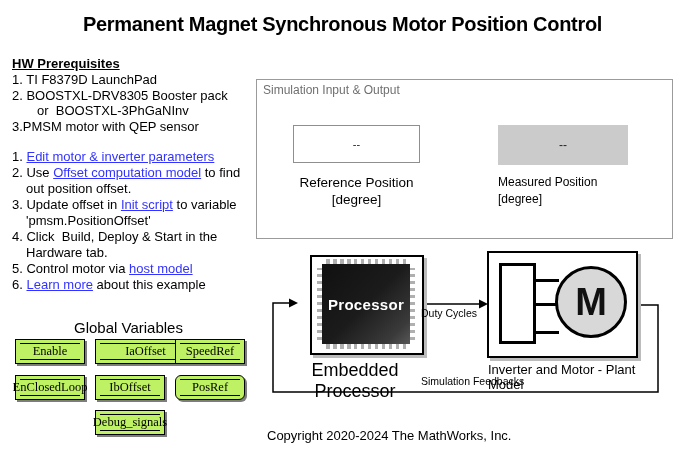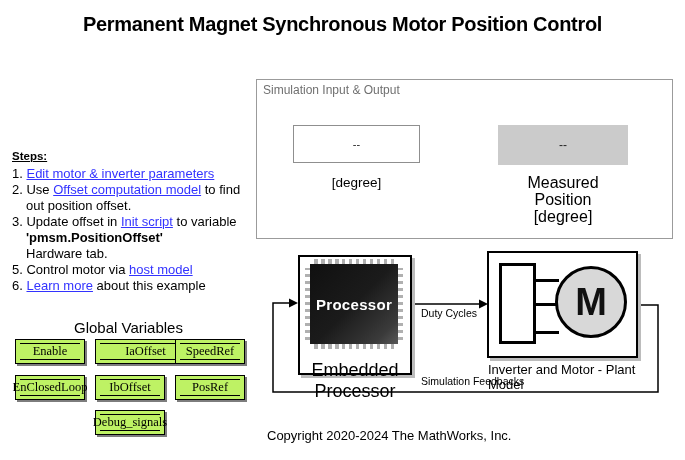--- a/index.html
+++ b/index.html
@@ -22,45 +22,45 @@
   
   .hw{position:absolute;left:12px;top:56px;}
   .hw .heading{font-size:13px;font-weight:bold;text-decoration:underline;line-height:16px;}
   .hw .text-line{font-size:13px;line-height:15.5px;white-space:pre;}
   .hw .indent{padding-left:25px;}
   .steps{position:absolute;left:12px;top:149px;}
   .steps .heading{font-size:11.5px;font-weight:bold;text-decoration:underline;line-height:14px;margin-bottom:3px;}
   .steps .text-line{font-size:13px;line-height:16px;white-space:pre;}
   .steps .indent{padding-left:14px;}
   .link{color:var(--link-blue);text-decoration:underline;cursor:pointer;}
-  .bold{font-weight:bold;}
+  .bold{font-weight:normal;}
   
   .gv-heading{position:absolute;left:14px;top:319px;width:229px;text-align:center;font-size:15px;}
   .ds-block{position:absolute;width:68px;height:23px;background:#bef264;border:1px solid #000;
     box-shadow:2px 2px 0 var(--ds-shadow);}
   .ds-inner{position:absolute;left:4px;right:4px;top:3px;bottom:3px;
     border-top:1px solid #000;border-bottom:1px solid #000;
     display:flex;align-items:center;justify-content:center;
     font-family:"Liberation Serif","DejaVu Serif",serif;font-size:12.5px;}
   
   .sim-panel{position:absolute;left:256px;top:79px;width:417px;height:160px;
     border:1px solid var(--panel-border);background:#fff;box-sizing:border-box;}
   .sim-panel-label{position:absolute;left:6px;top:3px;font-size:12px;color:var(--panel-label);}
   .ref-display{position:absolute;left:36px;top:45px;width:127px;height:38px;
     border:1px solid #8f8f8f;background:#fff;box-sizing:border-box;
     display:flex;align-items:center;justify-content:center;font-size:11px;color:#222;}
   .meas-display{position:absolute;left:241px;top:45px;width:130px;height:40px;
     background:var(--display-gray);
     display:flex;align-items:center;justify-content:center;font-size:12px;color:#222;}
   .ref-label{position:absolute;left:34px;top:94px;width:131px;text-align:center;
     font-size:13.5px;line-height:17px;}
-  .meas-label{position:absolute;left:241px;top:94px;width:130px;text-align:center;
-    font-size:16px;line-height:17px;}
+  .meas-label{position:absolute;left:241px;top:94px;width:130px;
+    font-size:12px;line-height:17px;}
   
-  .proc-block{position:absolute;left:298px;top:255px;width:114px;height:120px;
+  .proc-block{position:absolute;left:310px;top:255px;width:114px;height:100px;
     background:#fff;border:2px solid #000;box-sizing:border-box;box-shadow:3px 3px 0 var(--block-shadow);}
   .chip{position:absolute;left:10px;top:7px;width:88px;height:80px;
     background:linear-gradient(135deg,#101010 0%,#1b1b1b 50%,#3a3a3a 85%,#585858 100%);
     display:flex;align-items:center;justify-content:center;}
   .chip-text{color:#fff;font-weight:bold;font-size:15px;letter-spacing:0.3px;}
   .pins{position:absolute;}
   .pins.h{height:5px;background:repeating-linear-gradient(90deg,#b0b0b0 0 3.5px,transparent 3.5px 7px);}
   .pins.v{width:5px;background:repeating-linear-gradient(0deg,#b0b0b0 0 3.5px,transparent 3.5px 7px);}
   .proc-label{position:absolute;left:280px;top:360px;width:150px;text-align:center;font-size:18px;}
   .inv-block{position:absolute;left:487px;top:251px;width:151px;height:107px;
@@ -80,29 +80,38 @@
   
   .copyright{position:absolute;left:267px;top:428px;font-size:13px;}
 </style>
 </head>
 <body>
 
 <div id="canvas">
 
   <div class="title">Permanent Magnet Synchronous Motor Position Control</div>
 
+  <div class="hw">
+    <div class="heading">HW Prerequisites</div>
+    <div>
+        <div class="text-line"><span>1. TI F8379D LaunchPad</span></div>
+        <div class="text-line"><span>2. BOOSTXL-DRV8305 Booster pack</span></div>
+        <div class="text-line indent"><span>or  BOOSTXL-3PhGaNInv</span></div>
+        <div class="text-line"><span>3.PMSM motor with QEP sensor</span></div>
+      </div>
+  </div>
 
   <div class="steps">
-    <div class="heading">Steps:</div>
     <div>
         <div class="text-line"><span>1. </span><span class="link">Edit motor &amp; inverter parameters</span></div>
         <div class="text-line"><span>2. Use </span><span class="link">Offset computation model</span><span> to find</span></div>
         <div class="text-line indent"><span>out position offset.</span></div>
         <div class="text-line"><span>3. Update offset in </span><span class="link">Init script</span><span> to variable</span></div>
         <div class="text-line indent"><span class="bold">'pmsm.PositionOffset'</span></div>
+        <div class="text-line"><span>4. Click  </span><span class="bold">Build, Deploy &amp; Start</span><span> in the</span></div>
         <div class="text-line indent"><span>Hardware tab.</span></div>
         <div class="text-line"><span>5. Control motor via </span><span class="link">host model</span></div>
         <div class="text-line"><span>6. </span><span class="link">Learn more</span><span> about this example</span></div>
       </div>
   </div>
 
   <div class="gv-heading">Global Variables</div>
   <div class="ds-block" style="left:15px;top:339px;">
     <div class="ds-inner">Enable</div>
   </div>
@@ -111,36 +120,37 @@
   </div>
   <div class="ds-block" style="left:175px;top:339px;">
     <div class="ds-inner">SpeedRef</div>
   </div>
   <div class="ds-block" style="left:15px;top:375px;">
     <div class="ds-inner">EnClosedLoop</div>
   </div>
   <div class="ds-block" style="left:95px;top:375px;">
     <div class="ds-inner">IbOffset</div>
   </div>
-  <div class="ds-block" style="left:175px;top:375px;">
+  <div class="ds-block" style="left:175px;top:375px;border-radius:6px;">
     <div class="ds-inner">PosRef</div>
   </div>
   <div class="ds-block" style="left:95px;top:410px;">
     <div class="ds-inner">Debug_signals</div>
   </div>
 
   <div class="sim-panel">
     <div class="sim-panel-label">Simulation Input &amp; Output</div>
     <div class="ref-display">
       <span>--</span>
     </div>
     <div class="meas-display">
       <span>--</span>
     </div>
     <div class="ref-label">
+      <div>Reference Position</div>
       <div>[degree]</div>
     </div>
     <div class="meas-label">
       <div>Measured Position</div>
       <div>[degree]</div>
     </div>
   </div>
 
   <svg class="wires" viewBox="0 0 685 460">
     <polyline points="412,304 481,304" fill="none" stroke="#000" stroke-width="1.5"></polyline>

